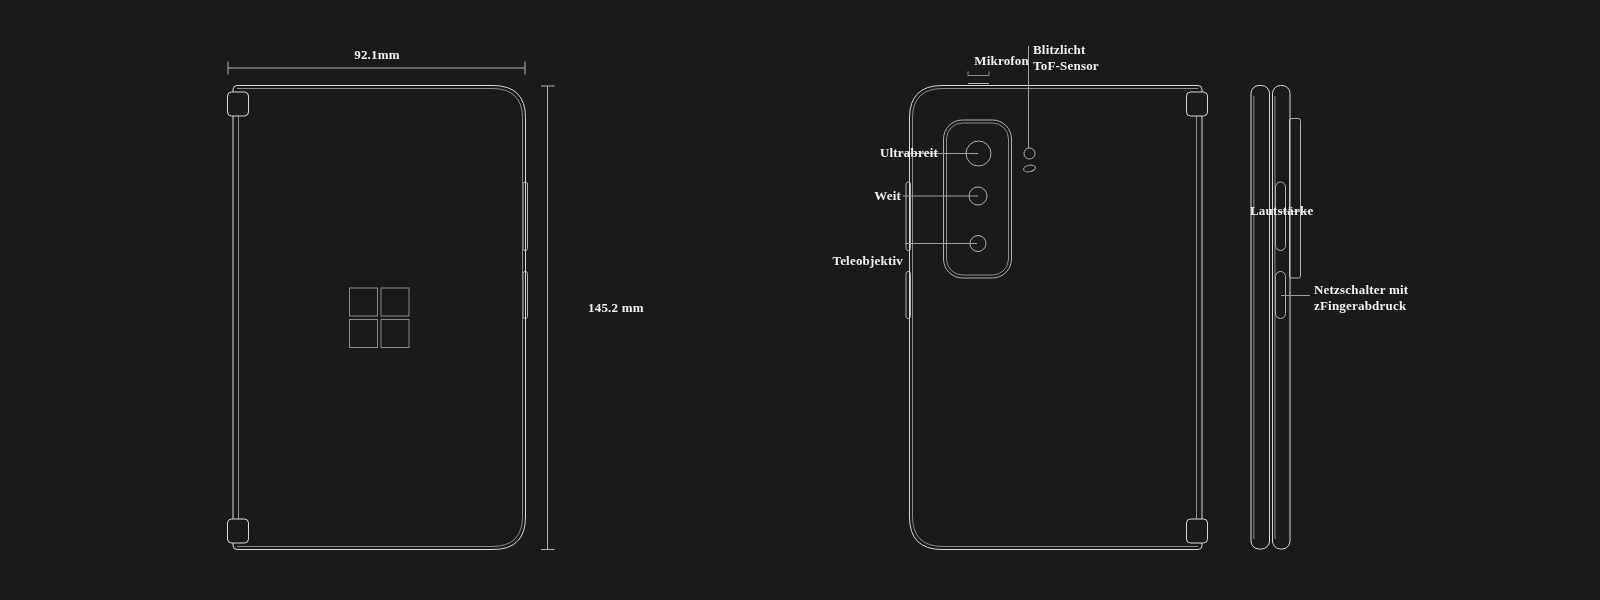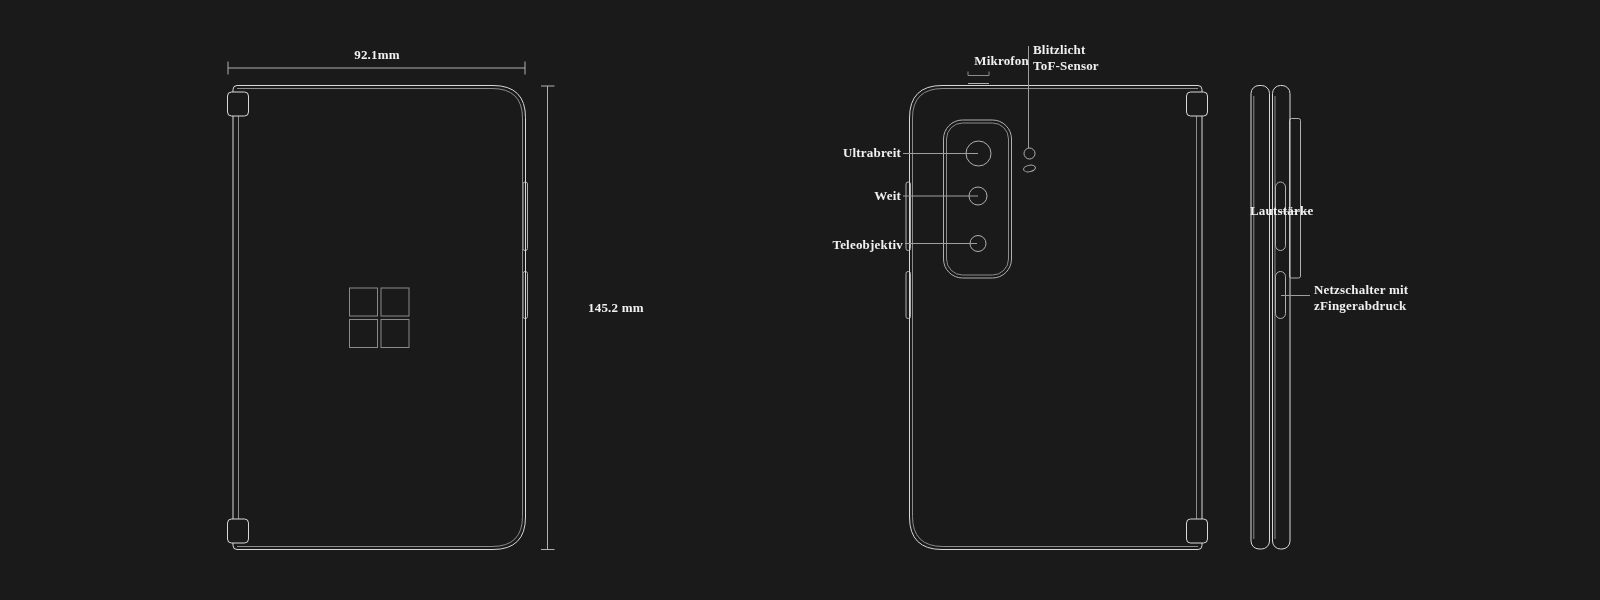--- a/index.html
+++ b/index.html
@@ -131,25 +131,25 @@
 
   <div class="lbl" style="left:557px;top:300px;margin-left:31px;">145.2 mm</div>
 
   <div class="lbl center" style="left:929px;top:53px;width:100px;text-align:right;">Mikrofon</div>
 
   <div class="lbl" style="left:1033px;top:42px;">
     <div>Blitzlicht</div>
     <div>ToF-Sensor</div>
   </div>
 
-  <div class="lbl right" style="right:699px;top:145px;">Ultrabreit</div>
+  <div class="lbl right" style="right:662px;top:145px;">Ultrabreit</div>
 
   <div class="lbl right" style="right:699px;top:188px;">Weit</div>
 
-  <div class="lbl right" style="right:697px;top:237px;">Teleobjektiv</div>
+  <div class="lbl right" style="right:697px;top:253px;">Teleobjektiv</div>
 
   <div class="lbl" style="left:1250px;top:203px;">Lautstärke</div>
 
   <div class="lbl" style="left:1314px;top:282px;">
     <div>Netzschalter mit</div>
     <div>zFingerabdruck</div>
   </div>
 
 </div>
 

